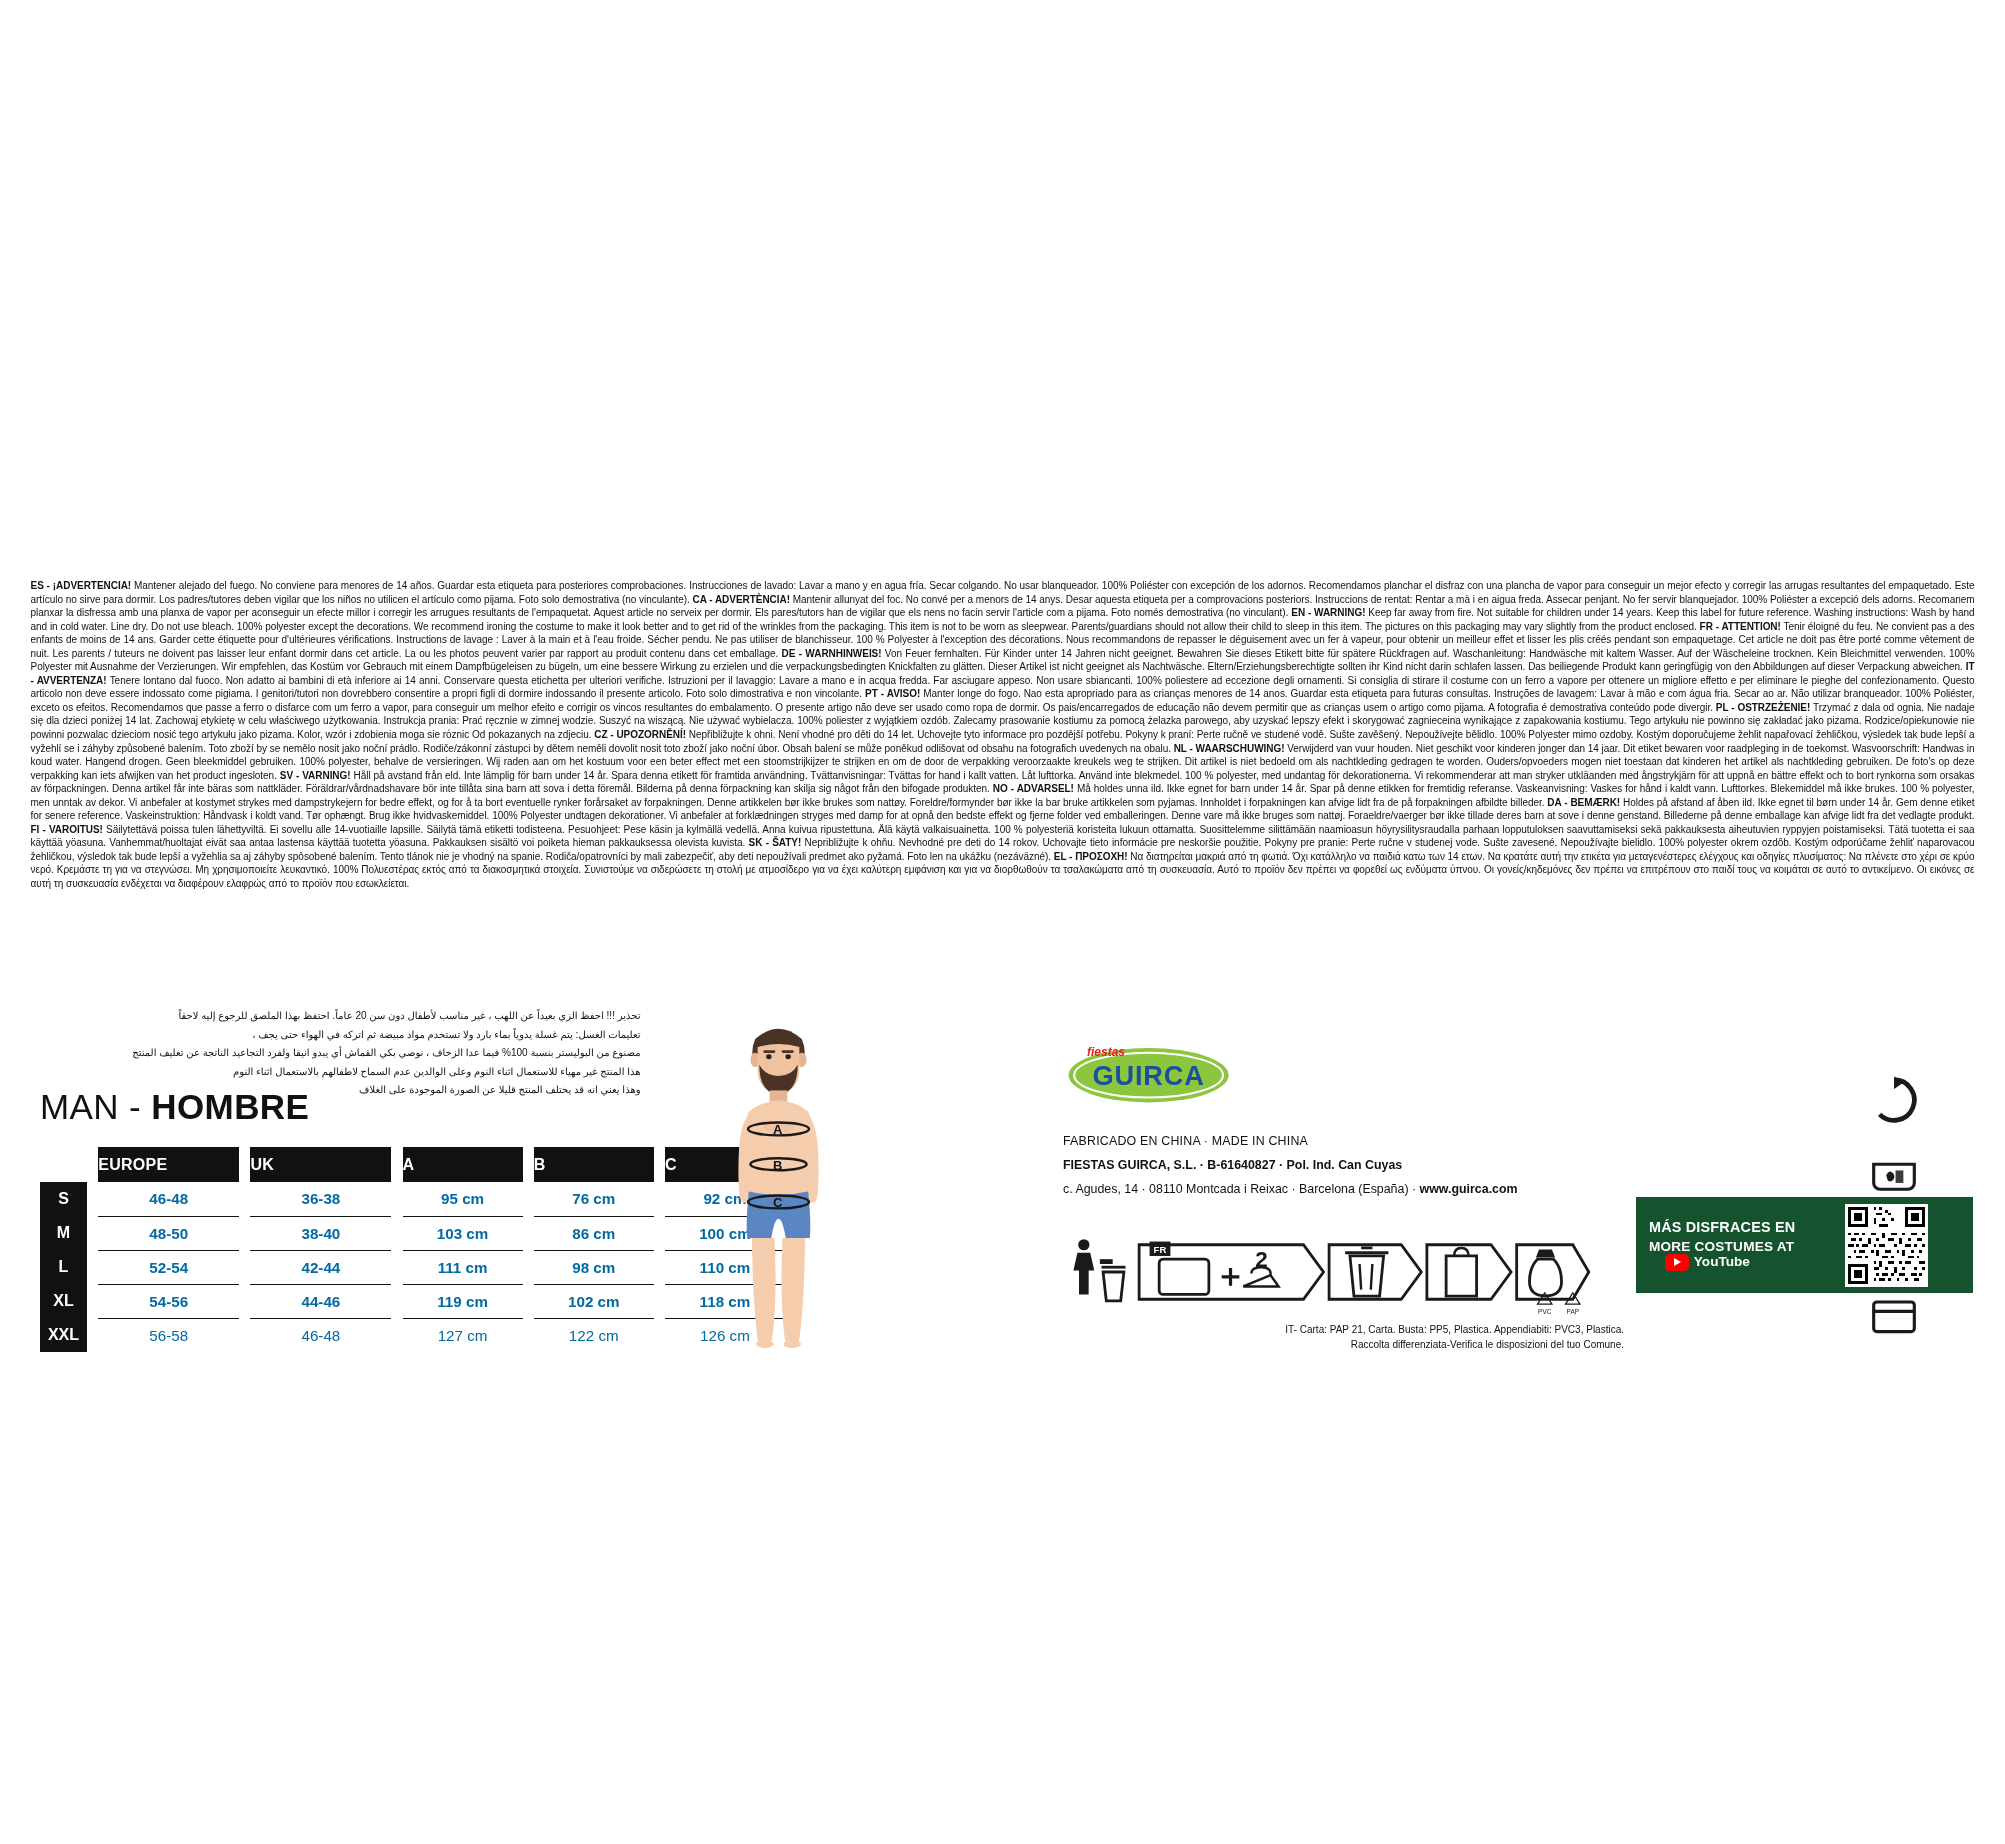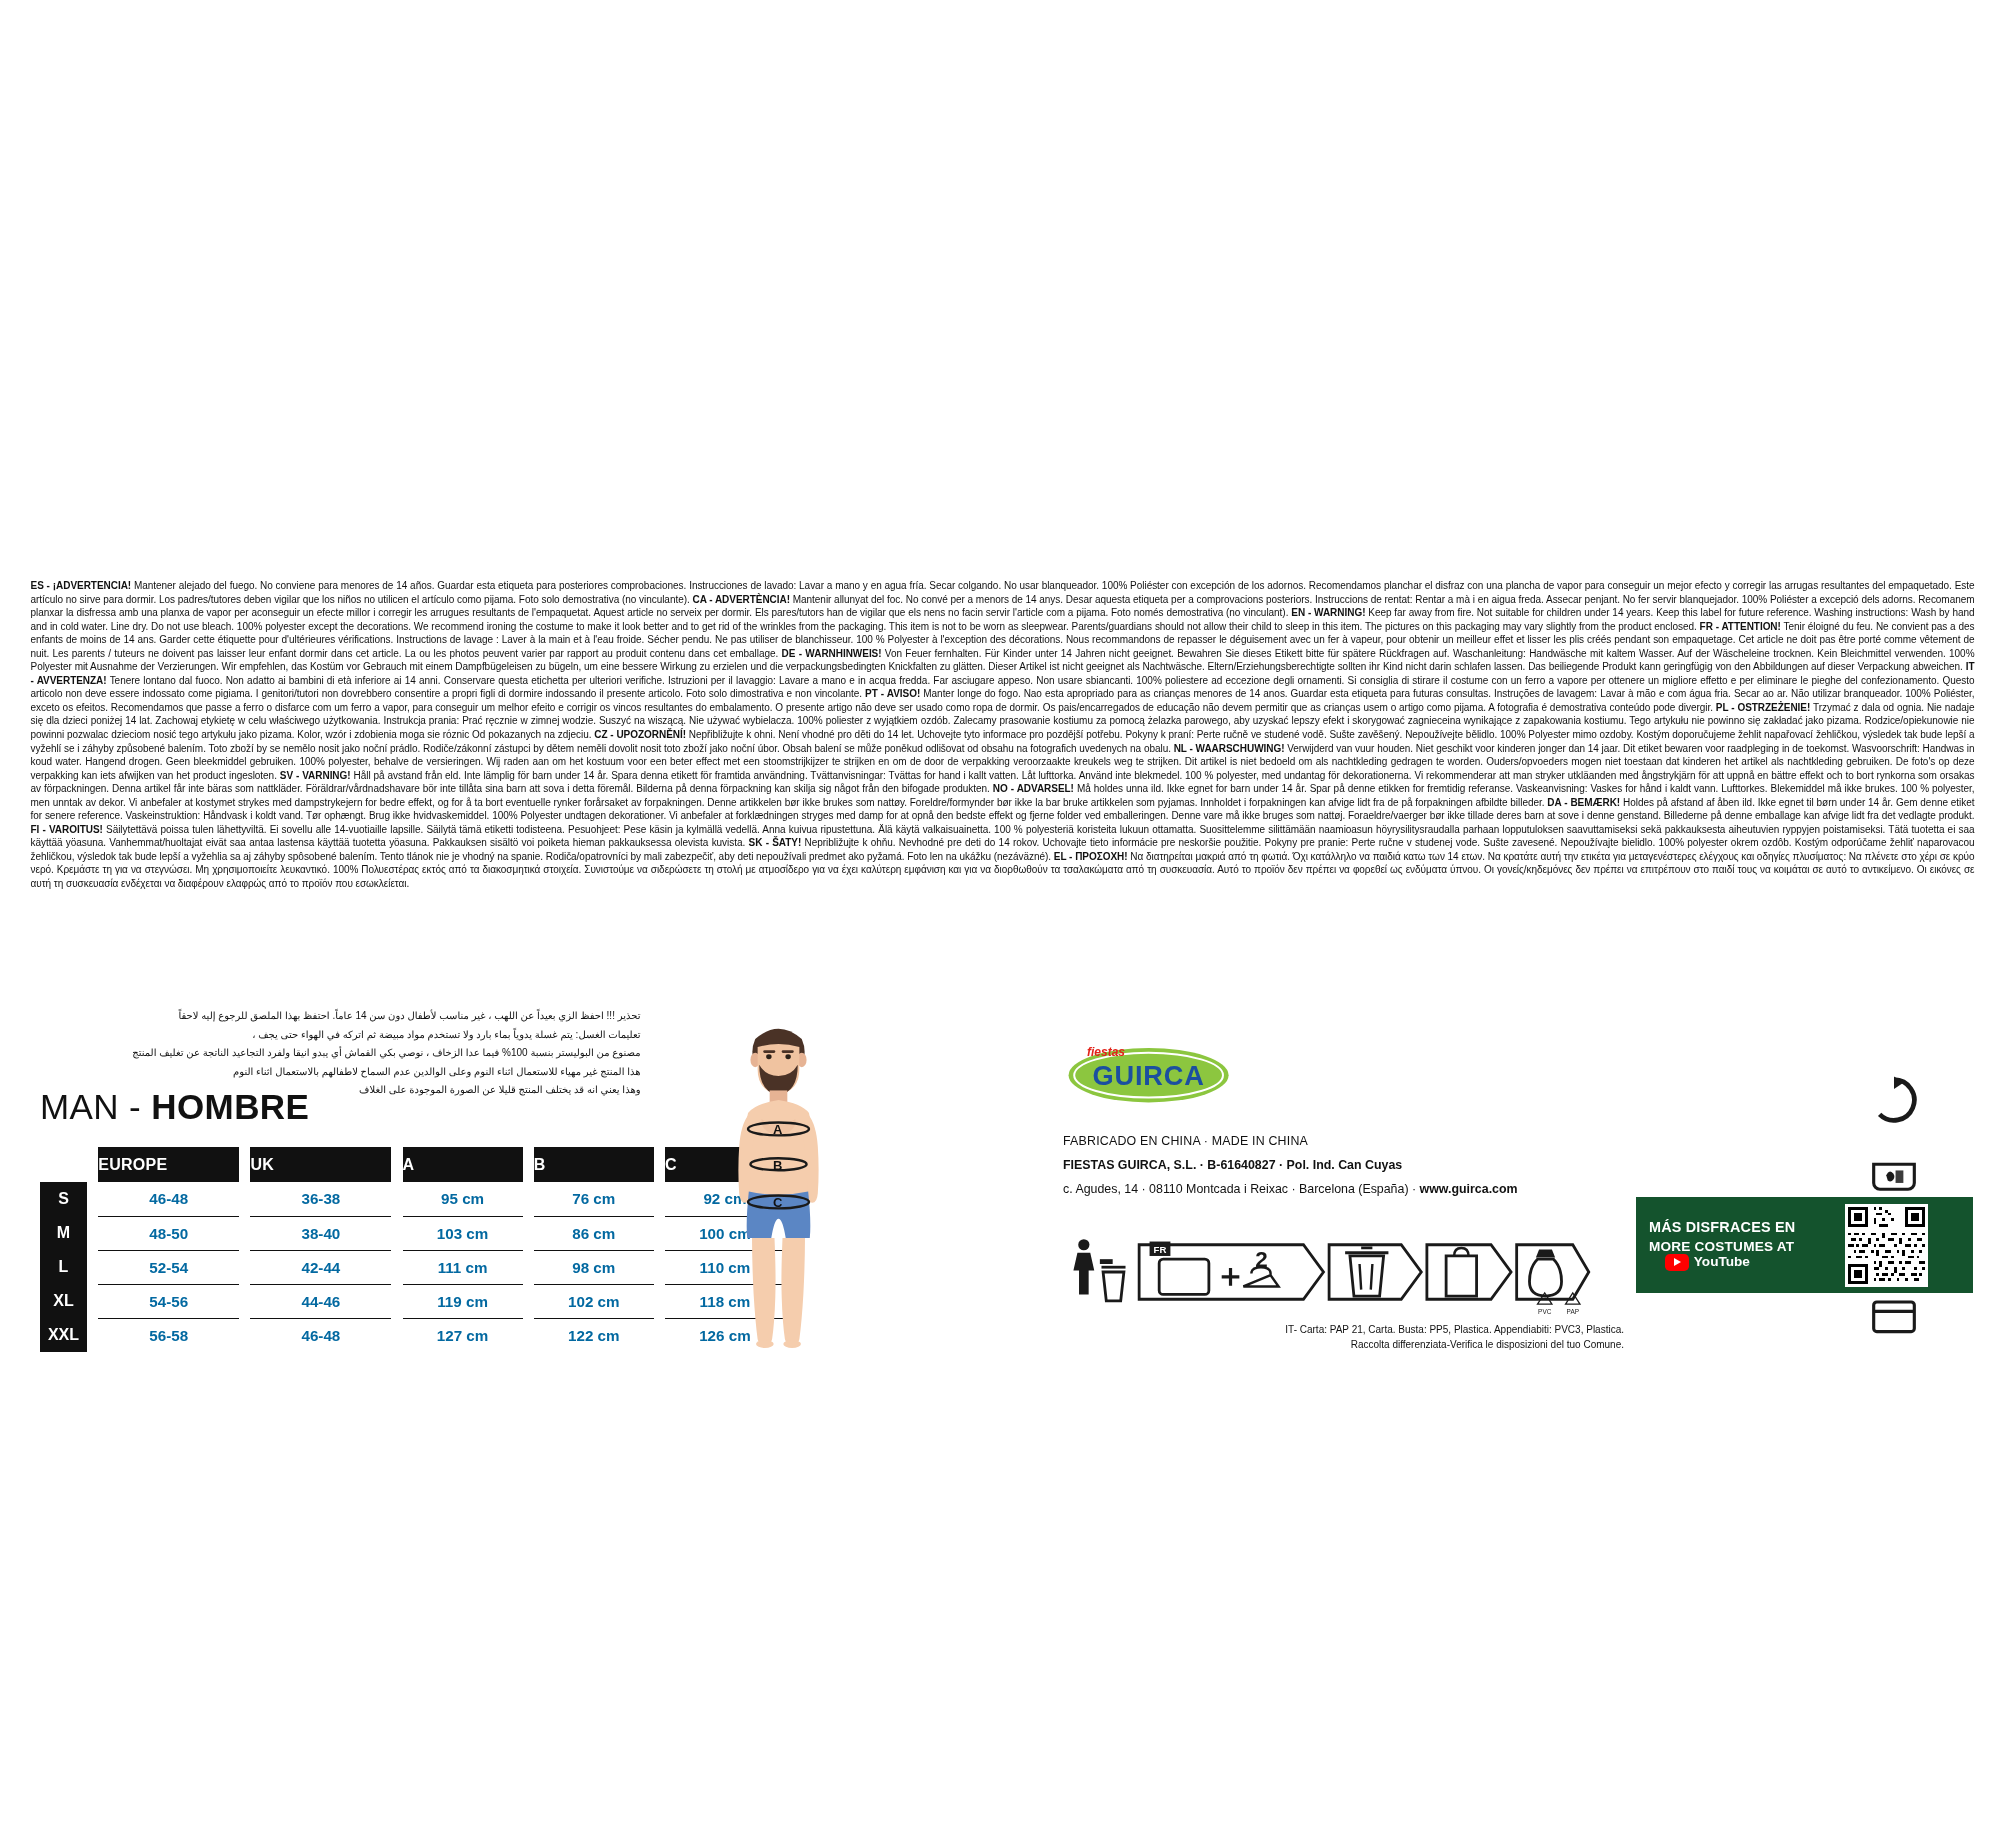--- a/index.html
+++ b/index.html
@@ -93,21 +93,21 @@
     font-size: 16px;
   }
   #size-table .val {
     text-align: center;
     font-weight: bold;
     font-size: 15.2px;
     color: #0369a1;
     height: 34px;
     border-bottom: 1.2px solid #111;
   }
-  #size-table .val.plain { border-bottom: none; font-weight: bold; }
+  #size-table .val.plain { border-bottom: none; font-weight: normal; }
   #size-table tr.rowline td.val { border-bottom: 1.3px solid #111; }
   #size-table tr:first-child td { border-bottom: none; }
 
   
   #figure-wrap {
     position: absolute;
     left: 678px;
     top: 1007px;
     width: 201px;
     height: 345px;
@@ -217,21 +217,21 @@
     margin-left: 8px;
     background: #ffffff;
   }
 </style>
 </head>
 <body>
 
 <div id="legal-block"><b>ES - ¡ADVERTENCIA!</b> Mantener alejado del fuego. No conviene para menores de 14 años. Guardar esta etiqueta para posteriores comprobaciones. Instrucciones de lavado: Lavar a mano y en agua fría. Secar colgando. No usar blanqueador. 100% Poliéster con excepción de los adornos. Recomendamos planchar el disfraz con una plancha de vapor para conseguir un mejor efecto y corregir las arrugas resultantes del empaquetado. Este artículo no sirve para dormir. Los padres/tutores deben vigilar que los niños no utilicen el artículo como pijama. Foto solo demostrativa (no vinculante). <b>CA - ADVERTÈNCIA!</b> Mantenir allunyat del foc. No convé per a menors de 14 anys. Desar aquesta etiqueta per a comprovacions posteriors. Instruccions de rentat: Rentar a mà i en aigua freda. Assecar penjant. No fer servir blanquejador. 100% Poliéster a excepció dels adorns. Recomanem planxar la disfressa amb una planxa de vapor per aconseguir un efecte millor i corregir les arrugues resultants de l'empaquetat. Aquest article no serveix per dormir. Els pares/tutors han de vigilar que els nens no facin servir l'article com a pijama. Foto només demostrativa (no vinculant). <b>EN - WARNING!</b> Keep far away from fire. Not suitable for children under 14 years. Keep this label for future reference. Washing instructions: Wash by hand and in cold water. Line dry. Do not use bleach. 100% polyester except the decorations. We recommend ironing the costume to make it look better and to get rid of the wrinkles from the packaging. This item is not to be worn as sleepwear. Parents/guardians should not allow their child to sleep in this item. The pictures on this packaging may vary slightly from the product enclosed. <b>FR - ATTENTION!</b> Tenir éloigné du feu. Ne convient pas a des enfants de moins de 14 ans. Garder cette étiquette pour d'ultérieures vérifications. Instructions de lavage : Laver à la main et à l'eau froide. Sécher pendu. Ne pas utiliser de blanchisseur. 100 % Polyester à l'exception des décorations. Nous recommandons de repasser le déguisement avec un fer à vapeur, pour obtenir un meilleur effet et lisser les plis créés pendant son empaquetage. Cet article ne doit pas être porté comme vêtement de nuit. Les parents / tuteurs ne doivent pas laisser leur enfant dormir dans cet article. La ou les photos peuvent varier par rapport au produit contenu dans cet emballage. <b>DE - WARNHINWEIS!</b> Von Feuer fernhalten. Für Kinder unter 14 Jahren nicht geeignet. Bewahren Sie dieses Etikett bitte für spätere Rückfragen auf. Waschanleitung: Handwäsche mit kaltem Wasser. Auf der Wäscheleine trocknen. Kein Bleichmittel verwenden. 100% Polyester mit Ausnahme der Verzierungen. Wir empfehlen, das Kostüm vor Gebrauch mit einem Dampfbügeleisen zu bügeln, um eine bessere Wirkung zu erzielen und die verpackungsbedingten Knickfalten zu glätten. Dieser Artikel ist nicht geeignet als Nachtwäsche. Eltern/Erziehungsberechtigte sollten ihr Kind nicht darin schlafen lassen. Das beiliegende Produkt kann geringfügig von den Abbildungen auf dieser Verpackung abweichen. <b>IT - AVVERTENZA!</b> Tenere lontano dal fuoco. Non adatto ai bambini di età inferiore ai 14 anni. Conservare questa etichetta per ulteriori verifiche. Istruzioni per il lavaggio: Lavare a mano e in acqua fredda. Far asciugare appeso. Non usare sbiancanti. 100% poliestere ad eccezione degli ornamenti. Si consiglia di stirare il costume con un ferro a vapore per ottenere un migliore effetto e per eliminare le pieghe del confezionamento. Questo articolo non deve essere indossato come pigiama. I genitori/tutori non dovrebbero consentire a propri figli di dormire indossando il presente articolo. Foto solo dimostrativa e non vincolante. <b>PT - AVISO!</b> Manter longe do fogo. Nao esta apropriado para as crianças menores de 14 anos. Guardar esta etiqueta para futuras consultas. Instruções de lavagem: Lavar à mão e com água fria. Secar ao ar. Não utilizar branqueador. 100% Poliéster, exceto os efeitos. Recomendamos que passe a ferro o disfarce com um ferro a vapor, para conseguir um melhor efeito e corrigir os vincos resultantes do embalamento. O presente artigo não deve ser usado como ropa de dormir. Os pais/encarregados de educação não devem permitir que as crianças usem o artigo como pijama. A fotografia é demostrativa conteúdo pode divergir. <b>PL - OSTRZEŻENIE!</b> Trzymać z dala od ognia. Nie nadaje się dla dzieci poniżej 14 lat. Zachowaj etykietę w celu właściwego użytkowania. Instrukcja prania: Prać ręcznie w zimnej wodzie. Suszyć na wiszącą. Nie używać wybielacza. 100% poliester z wyjątkiem ozdób. Zalecamy prasowanie kostiumu za pomocą żelazka parowego, aby uzyskać lepszy efekt i skorygować zagnieceina wynikające z zapakowania kostiumu. Tego artykułu nie powinno się zakładać jako pizama. Rodzice/opiekunowie nie powinni pozwalac dzieciom nosić tego artykułu jako pizama. Kolor, wzór i zdobienia moga sie rόznic Od pokazanych na zdjeciu. <b>CZ - UPOZORNĚNÍ!</b> Nepřibližujte k ohni. Není vhodné pro děti do 14 let. Uchovejte tyto informace pro pozdější potřebu. Pokyny k praní: Perte ručně ve studené vodě. Sušte zavěšený. Nepoužívejte bělidlo. 100% Polyester mimo ozdoby. Kostým doporučujeme žehlit napařovací žehličkou, výsledek tak bude lepší a vyžehlí se i záhyby způsobené balením. Toto zboží by se nemělo nosit jako noční prádlo. Rodiče/zákonní zástupci by dětem neměli dovolit nosit toto zboží jako noční úbor. Obsah balení se může poněkud odlišovat od obsahu na fotografich uvedenych na obalu. <b>NL - WAARSCHUWING!</b> Verwijderd van vuur houden. Niet geschikt voor kinderen jonger dan 14 jaar. Dit etiket bewaren voor raadpleging in de toekomst. Wasvoorschrift: Handwas in koud water. Hangend drogen. Geen bleekmiddel gebruiken. 100% polyester, behalve de versieringen. Wij raden aan om het kostuum voor een beter effect met een stoomstrijkijzer te strijken en om de door de verpakking veroorzaakte kreukels weg te strijken. Dit artikel is niet bedoeld om als nachtkleding gedragen te worden. Ouders/opvoeders mogen niet toestaan dat kinderen het artikel als nachtkleding gebruiken. De foto's op deze verpakking kan iets afwijken van het product ingesloten. <b>SV - VARNING!</b> Håll på avstand från eld. Inte lämplig för barn under 14 år. Spara denna etikett för framtida användning. Tvättanvisningar: Tvättas for hand i kallt vatten. Låt lufttorka. Använd inte blekmedel. 100 % polyester, med undantag för dekorationerna. Vi rekommenderar att man stryker utkläanden med ångstrykjärn för att uppnå en bättre effekt och to bort rynkorna som orsakas av förpackningen. Denna artikel får inte bäras som nattkläder. Föräldrar/vårdnadshavare bör inte tillåta sina barn att sova i detta föremål. Bilderna på denna förpackning kan skilja sig något från den bifogade produkten. <b>NO - ADVARSEL!</b> Må holdes unna ild. Ikke egnet for barn under 14 år. Spar på denne etikken for fremtidig referanse. Vaskeanvisning: Vaskes for hånd i kaldt vann. Lufttorkes. Blekemiddel må ikke brukes. 100 % polyester, men unntak av dekor. Vi anbefaler at kostymet strykes med dampstrykejern for bedre effekt, og for å ta bort eventuelle rynker forårsaket av forpakningen. Denne artikkelen bør ikke brukes som nattøy. Foreldre/formynder bør ikke la bar bruke artikkelen som pyjamas. Innholdet i forpakningen kan afvige lidt fra de på forpakningen afbildte billeder. <b>DA - BEMÆRK!</b> Holdes på afstand af åben ild. Ikke egnet til børn under 14 år. Gem denne etiket for senere reference. Vaskeinstruktion: Håndvask i koldt vand. Tør ophængt. Brug ikke hvidvaskemiddel. 100% Polyester undtagen dekorationer. Vi anbefaler at forklædningen stryges med damp for at opnå den bedste effekt og fjerne folder ved emballeringen. Denne vare må ikke bruges som nattøj. Foraeldre/vaerger bør ikke tillade deres barn at sove i denne genstand. Billederne på denne emballage kan afvige lidt fra det vedlagte produkt. <b>FI - VAROITUS!</b> Säilytettävä poissa tulen lähettyviltä. Ei sovellu alle 14-vuotiaille lapsille. Säilytä tämä etiketti todisteena. Pesuohjeet: Pese käsin ja kylmällä vedellä. Anna kuivua ripustettuna. Älä käytä valkaisuainetta. 100 % polyesteriä koristeita lukuun ottamatta. Suosittelemme silittämään naamioasun höyrysilitysraudalla parhaan lopputuloksen saavuttamiseksi sekä pakkauksesta aiheutuvien ryppyjen poistamiseksi. Tätä tuotetta ei saa käyttää yöasuna. Vanhemmat/huoltajat eivät saa antaa lastensa käyttää tuotetta yöasuna. Pakkauksen sisältö voi poiketa hieman pakkauksessa olevista kuvista. <b>SK - ŠATY!</b> Nepribližujte k ohňu. Nevhodné pre deti do 14 rokov. Uchovajte tieto informácie pre neskoršie použitie. Pokyny pre pranie: Perte ručne v studenej vode. Sušte zavesené. Nepoužívajte bielidlo. 100% polyester okrem ozdôb. Kostým odporúčame žehliť naparovacou žehličkou, výsledok tak bude lepší a vyžehlia sa aj záhyby spôsobené balením. Tento tlánok nie je vhodný na spanie. Rodiča/opatrovníci by mali zabezpečiť, aby deti nepoužívali predmet ako pyžamá. Foto len na ukážku (nezáväzné). <b>EL - ΠΡΟΣΟΧΗ!</b> Να διατηρείται μακριά από τη φωτιά. Όχι κατάλληλο να παιδιά κατω των 14 ετων. Να κρατάτε αυτή την ετικέτα για μεταγενέστερες ελέγχους και οδηγίες πλυσίματος: Να πλένετε στο χέρι σε κρύο νερό. Κρεμάστε τη για να στεγνώσει. Μη χρησιμοποιείτε λευκαντικό. 100% Πολυεστέρας εκτός από τα διακοσμητικά στοιχεία. Συνιστούμε να σιδερώσετε τη στολή με ατμοσίδερο για να έχει καλύτερη εμφάνιση και για να διορθωθούν τα τσαλακώματα από τη συσκευασία. Αυτό το προϊόν δεν πρέπει να φορεθεί ως ενδύματα ύπνου. Οι γονείς/κηδεμόνες δεν πρέπει να επιτρέπουν στο παιδί τους να κοιμάται σε αυτό το αντικείμενο. Οι εικόνες σε αυτή τη συσκευασία ενδέχεται να διαφέρουν ελαφρώς από το προϊόν που εσωκλείεται.</div>
 
 <div id="arabic-block">
-  <div>تحذير !!! احفظ الزي بعيداً عن اللهب ، غير مناسب لأطفال دون سن 14 عاماً. احتفظ بهذا الملصق للرجوع إليه لاحقاً</div>
+  <div>تحذير !!! احفظ الزي بعيداً عن اللهب ، غير مناسب لأطفال دون سن 20 عاماً. احتفظ بهذا الملصق للرجوع إليه لاحقاً</div>
   <div>تعليمات الغسل: يتم غسلة يدوياً بماء بارد ولا تستخدم مواد مبيضة ثم اتركه في الهواء حتى يجف ،</div>
   <div>مصنوع من البوليستر بنسبة 100% فيما عدا الزخاف ، نوصي بكي القماش أي يبدو انيقا ولفرد التجاعيد الناتجة عن تغليف المنتج</div>
   <div>هذا المنتج غير مهياء للاستعمال اثناء النوم وعلى الوالدين عدم السماح لاطفالهم بالاستعمال اثناء النوم</div>
   <div>وهذا يعني انه قد يختلف المنتج قليلا عن الصورة الموجودة على الغلاف</div>
 </div>
 
 <div id="size-title">
   <span class="light">MAN - </span><span class="bold">HOMBRE</span>
 </div>
 

